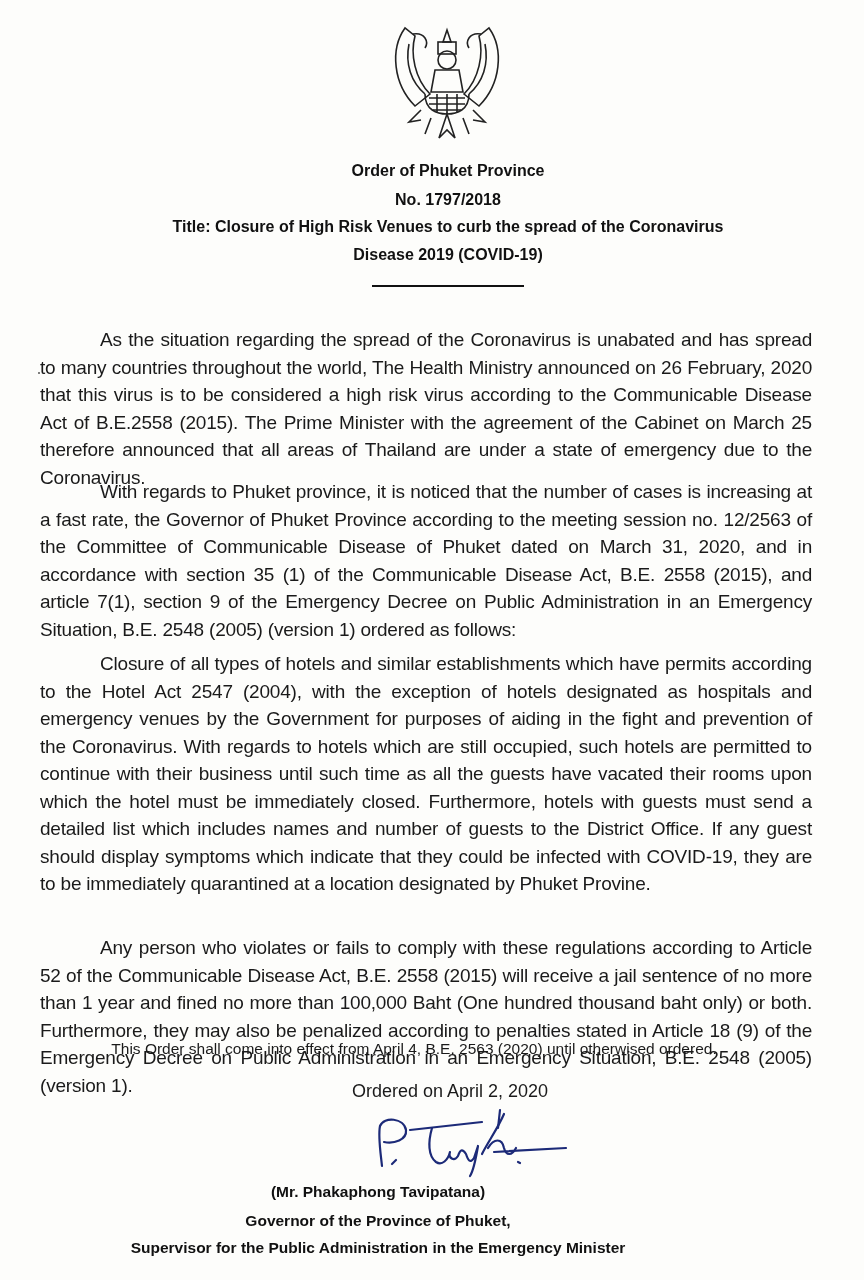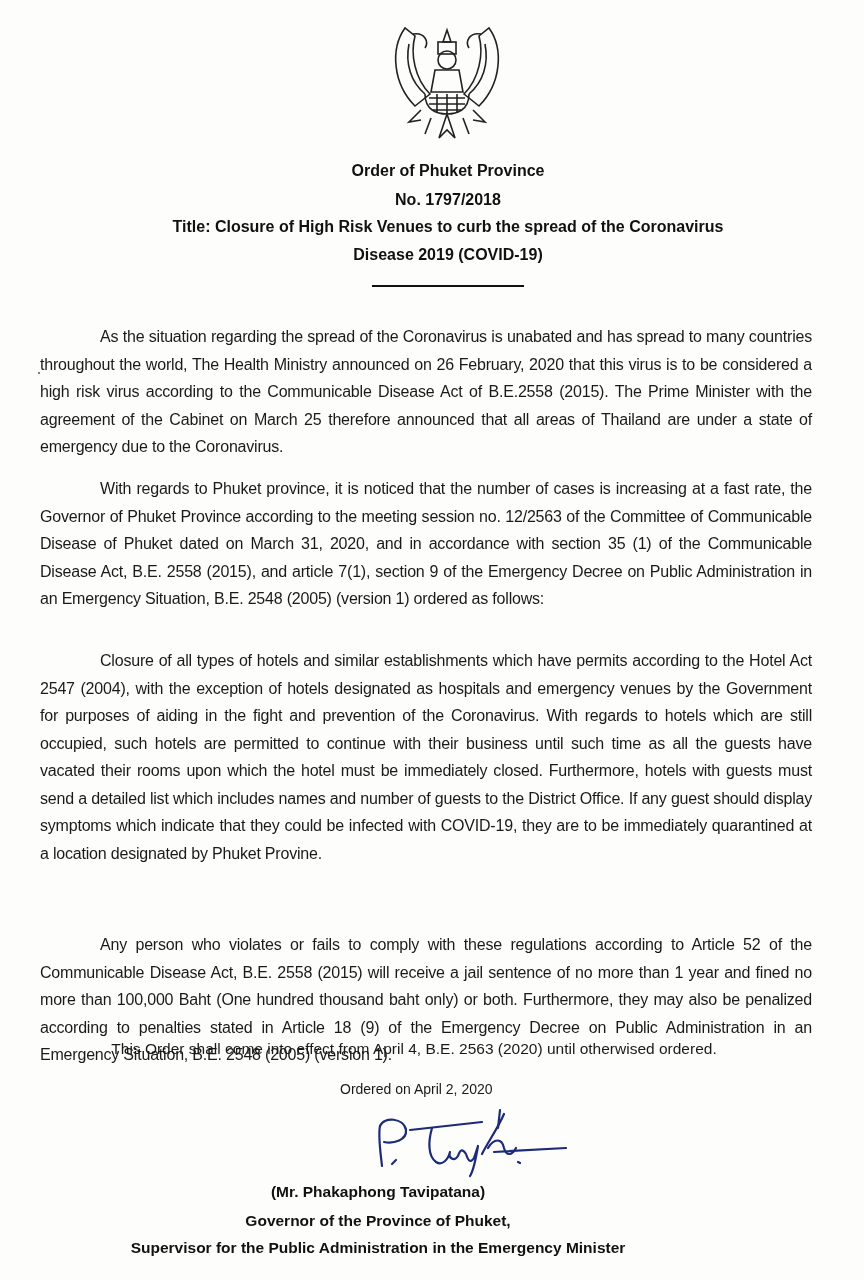--- a/index.html
+++ b/index.html
@@ -12,29 +12,29 @@
   }
   .emblem { position: absolute; left: 385px; top: 14px; width: 124px; height: 130px; }
   .header { position: absolute; left: 0; width: 864px; text-align: center; font-weight: bold; font-size: 16px; color: #111; margin-left: 16px; }
   .h1 { top: 162px; }
   .h2 { top: 191px; }
   .h3 { top: 218px; }
   .h4 { top: 246px; }
   .rule { position: absolute; left: 372px; top: 285px; width: 152px; height: 1.5px; background: #111; }
   .para {
     position: absolute; left: 40px; width: 772px;
-    font-size: 16px; line-height: 27.5px; text-align: justify;
+    font-size: 19px; line-height: 27.5px; text-align: justify;
     text-indent: 60px; letter-spacing: -0.2px;
   }
   .p1 { top: 307px; }
   .p2 { top: 459px; }
   .p3 { top: 631px; }
   .p4 { top: 915px; }
   .effect { position: absolute; left: 0; width: 828px; top: 1040px; text-align: center; font-size: 15.5px; }
-  .ordered { position: absolute; left: 340px; top: 1081px; font-size: 14px; }
+  .ordered { position: absolute; left: 352px; top: 1081px; font-size: 18px; }
   .sig { position: absolute; left: 370px; top: 1108px; width: 210px; height: 70px; }
   .sign { position: absolute; left: 0; width: 756px; text-align: center; font-weight: bold; font-size: 15.5px; color: #111; }
   .s1 { top: 1183px; }
   .s2 { top: 1212px; }
   .s3 { top: 1239px; }
   .dot { position: absolute; left: 38px; top: 372px; width: 2px; height: 2px; background: #555; border-radius: 50%; }
 </style>
 </head>
 <body>
 

